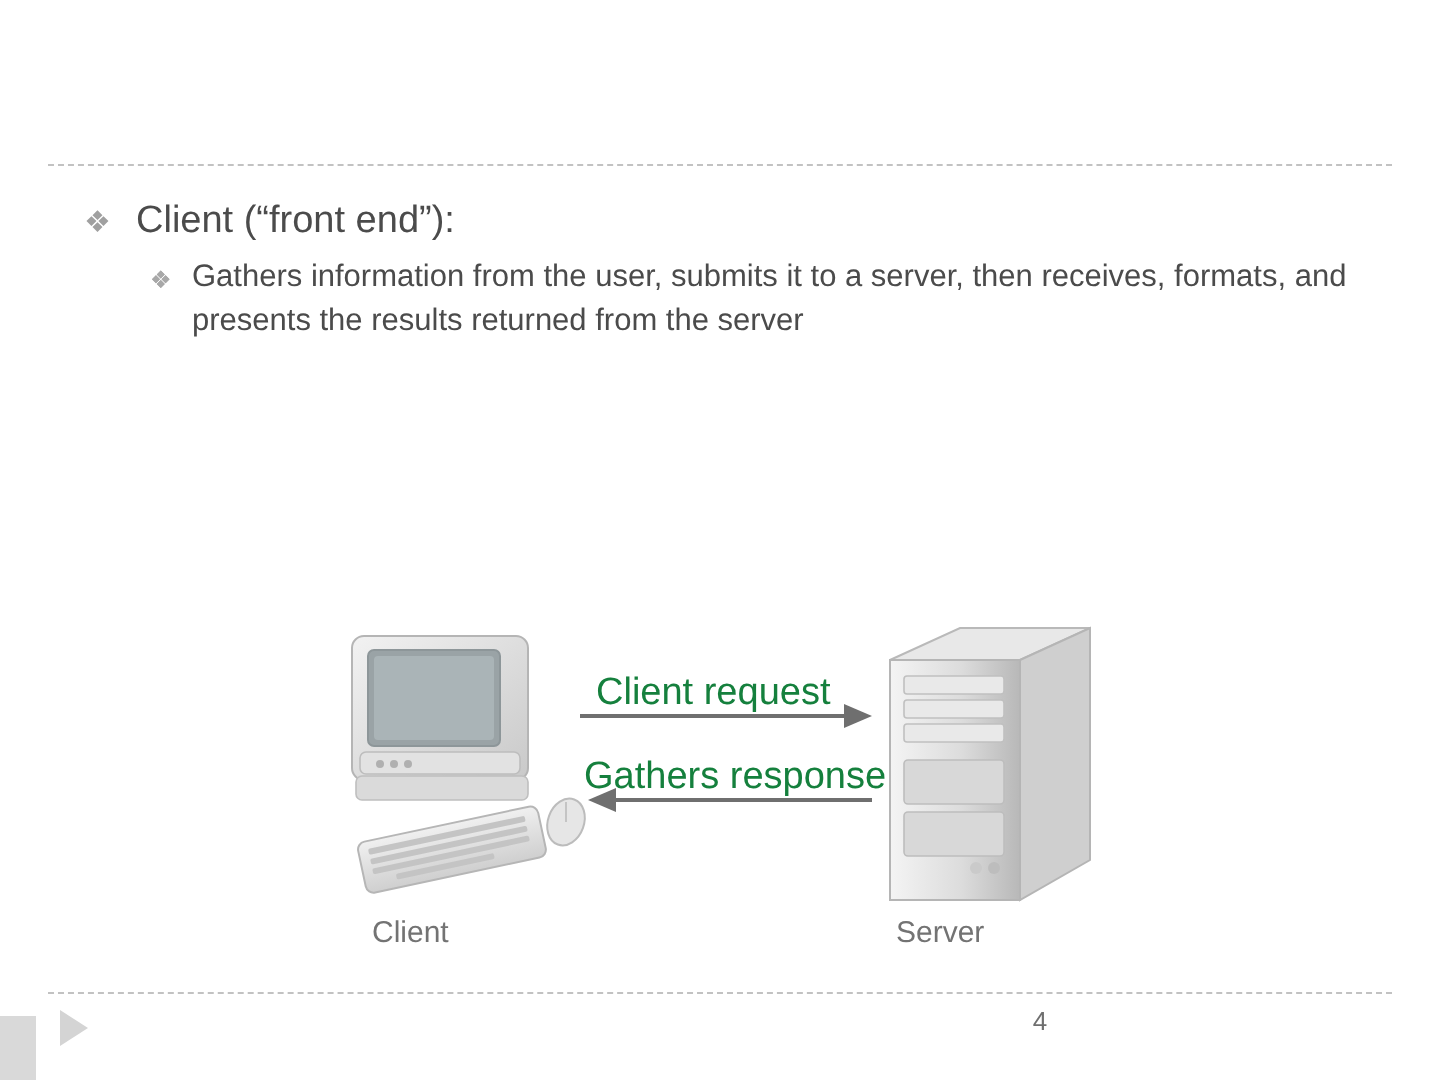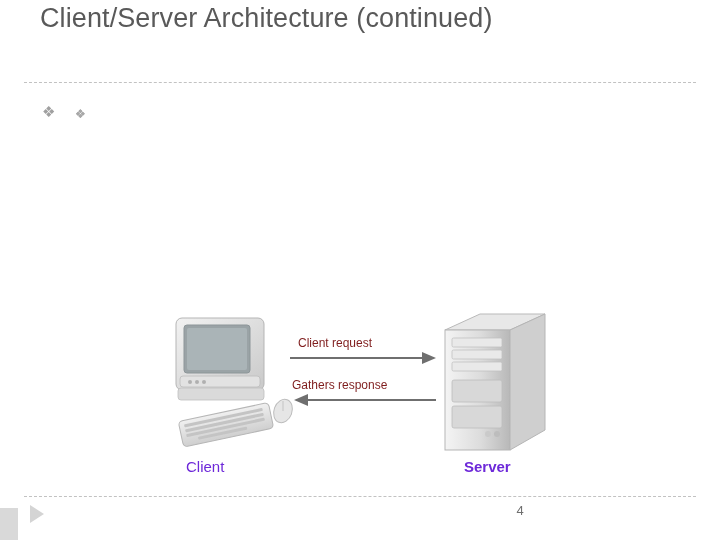--- a/index.html
+++ b/index.html
@@ -89,29 +89,29 @@
     position: absolute;
     left: 150px;
     top: 300px;
     width: 430px;
     height: 190px;
   }
   .diagram svg { display: block; }
   .caption {
     position: absolute;
     font-size: 15px;
-    color: #6d28d9;
+    color: #737373;
     font-family: "Liberation Sans", sans-serif;
   }
   .cap-client { left: 36px; top: 158px; }
-  .cap-server { left: 314px; top: 158px; font-weight: bold; }
+  .cap-server { left: 298px; top: 158px; }
   .arrow-label {
     position: absolute;
-    font-size: 12px;
-    color: #7f1d1d;
+    font-size: 19px;
+    color: #15803d;
     font-family: "Liberation Sans", sans-serif;
   }
   .lbl-req { left: 148px; top: 36px; }
   .lbl-resp { left: 142px; top: 78px; }
   
   .page-number {
     position: absolute;
     left: 505px;
     top: 503px;
     width: 30px;
@@ -135,33 +135,34 @@
     width: 18px;
     height: 32px;
     background: #d9d9d9;
   }
 </style>
 </head>
 <body>
 
 <div class="slide">
 
-  <div class="title">Client/Server Architecture (continued)</div>
 
   <div class="divider-top"></div>
 
   <div class="bullets">
     <div class="l1">
       <span class="marker">❖</span>
+      <span>Client (“front end”):</span>
     </div>
     <div class="l2">
       <span class="marker">❖</span>
     </div>
     <div class="l2">
       <span class="marker">❖</span>
+      <span>Gathers information from the user, submits it to a server, then receives, formats, and presents the results returned from the server</span>
     </div>
   </div>
 
   <div class="diagram">
     <svg width="430" height="190" viewBox="0 0 430 190">
       <defs>
         <linearGradient id="scrGrad" x1="0" y1="0" x2="1" y2="1">
           <stop offset="0%" stop-color="#f2f2f2"></stop>
           <stop offset="100%" stop-color="#c9c9c9"></stop>
         </linearGradient>

